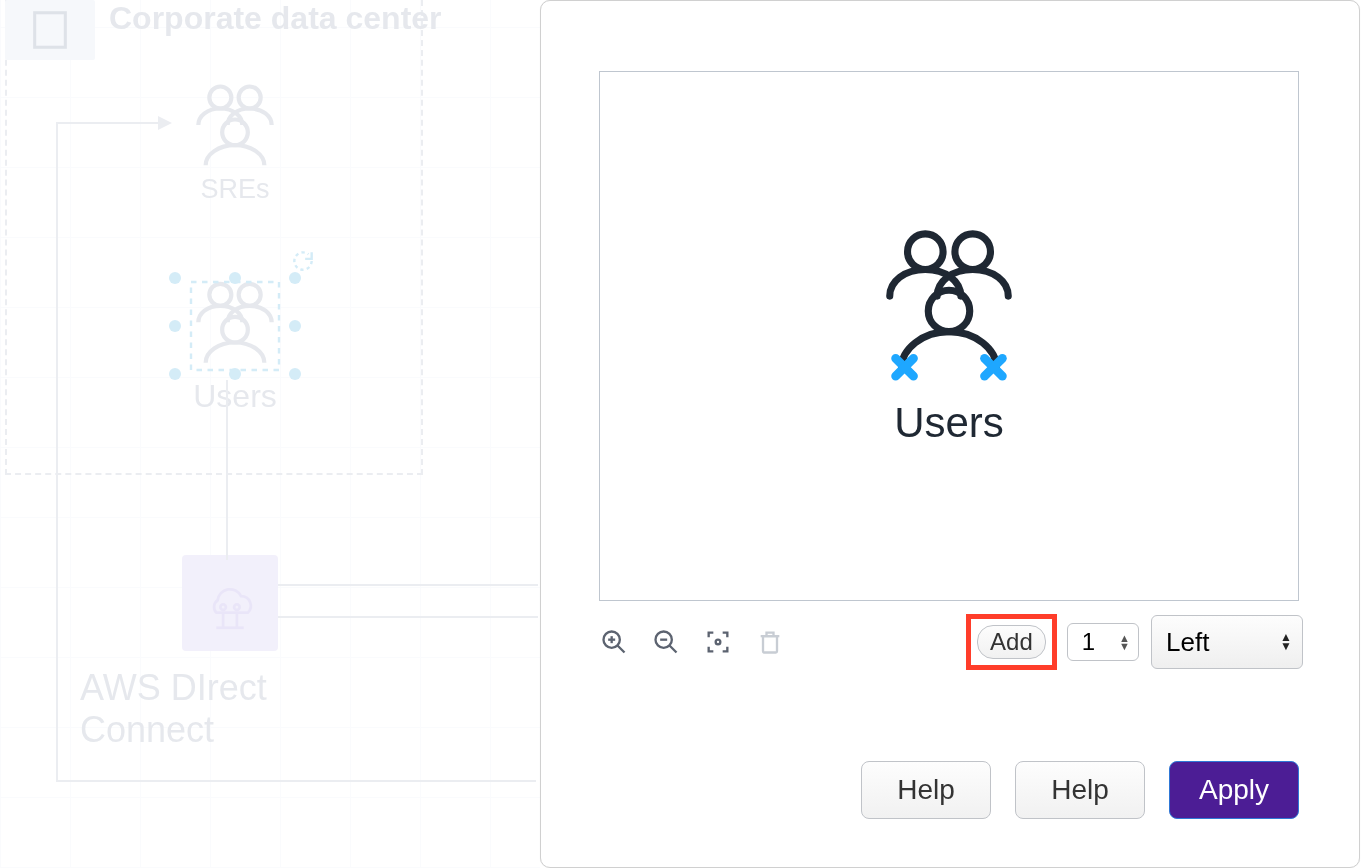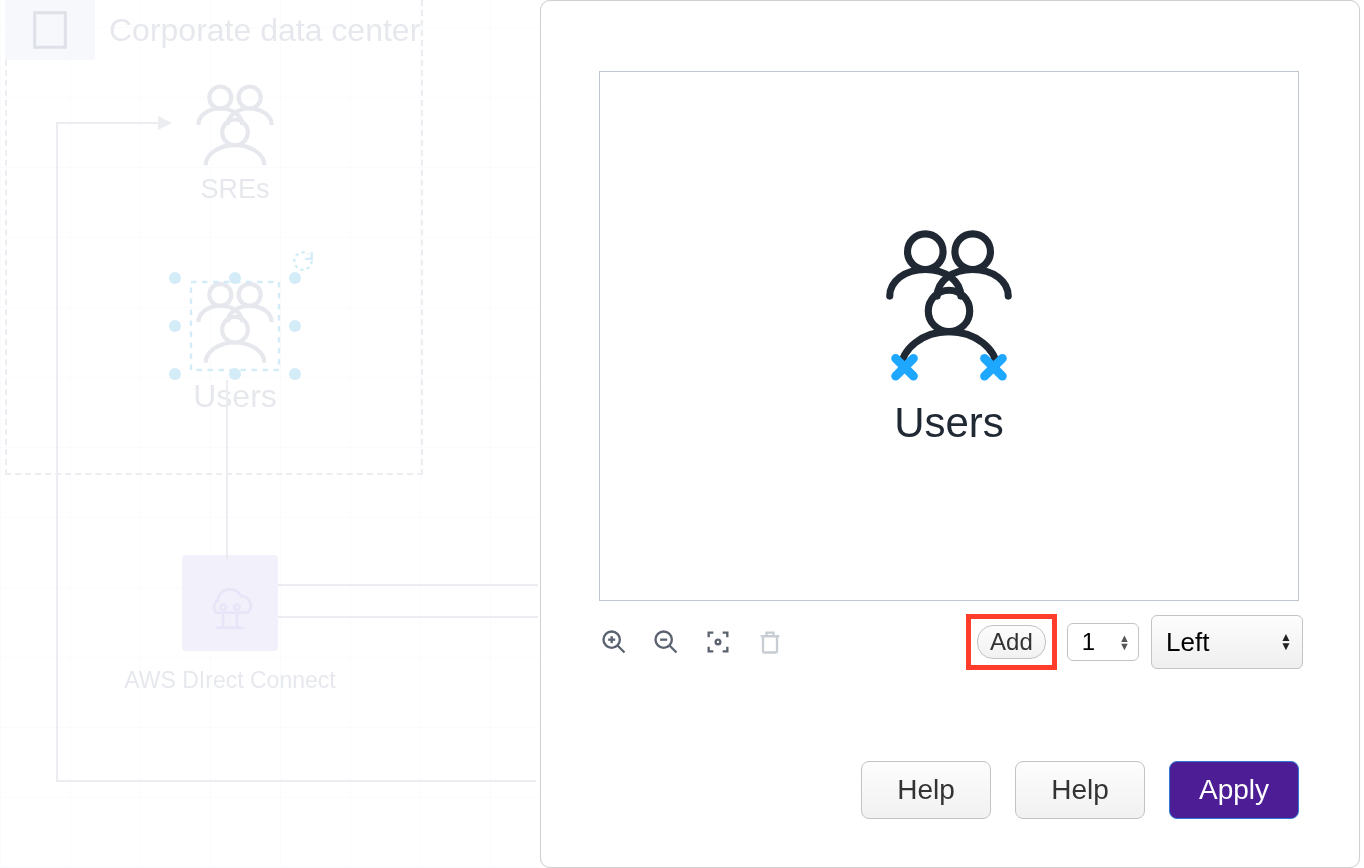--- a/index.html
+++ b/index.html
@@ -25,25 +25,25 @@
   .canvas-pane::after {
     content: "";
     position: absolute; inset: 0;
     background: rgba(255,255,255,0.55);
     pointer-events: none;
   }
   .canvas-pane > * { position: absolute; }
 
   .data-center-header {
     left: 5px; top: 0px;
-    display: flex; align-items: center;
+    display: flex; align-items: flex-start;
     gap: 14px;
     color: #c7cdd7;
     font-size: 32px;
-    font-weight: 400;
+    font-weight: 700;
   }
   .building-icon-box {
     width: 90px; height: 60px;
     display: flex; align-items: center; justify-content: center;
     background: #ebeff6;
     border-radius: 2px;
   }
   .dashed-group {
     left: 5px; top: 0px;
     width: 418px; height: 475px;
@@ -71,23 +71,23 @@
     border-radius: 50%;
   }
   .refresh-badge {
     position: absolute;
     left: 290px; top: 248px;
     color: #9fd4ee;
   }
   .aws-block {
     left: 80px; top: 555px;
     width: 300px;
-    text-align: center;
+    text-align: left;
     color: #c7cdd7;
-    font-size: 23px;
+    font-size: 36px;
   }
   .aws-tile {
     width: 96px; height: 96px;
     background: #e3ddf5;
     margin: 0 auto 16px;
     display: flex; align-items: center; justify-content: center;
     border-radius: 4px;
   }
 
   .edge {

